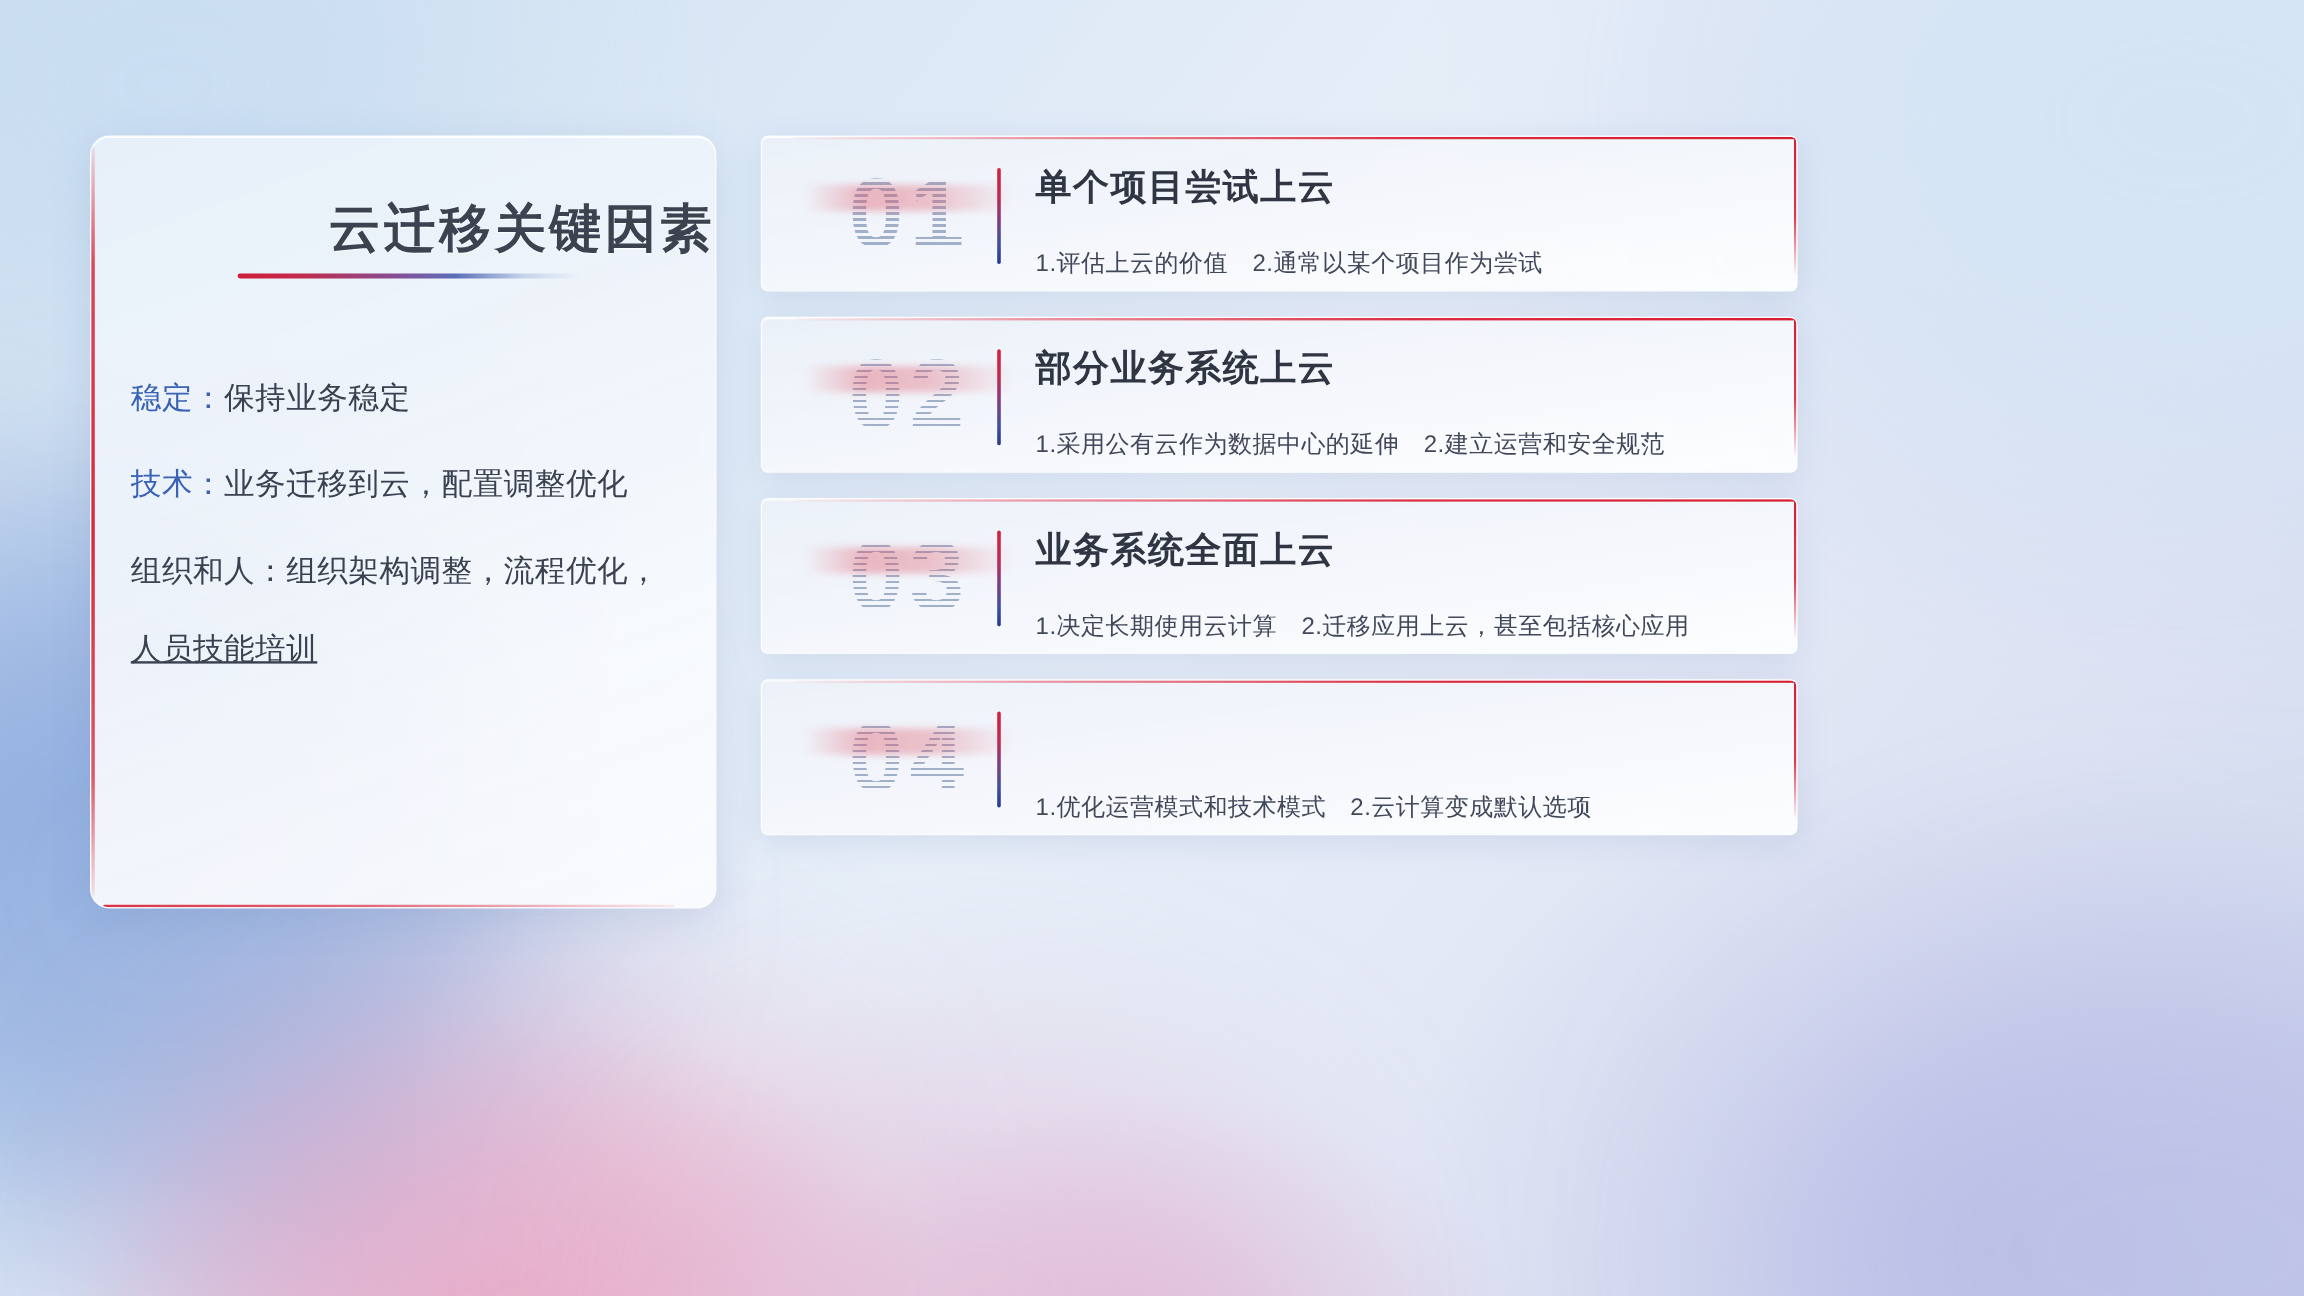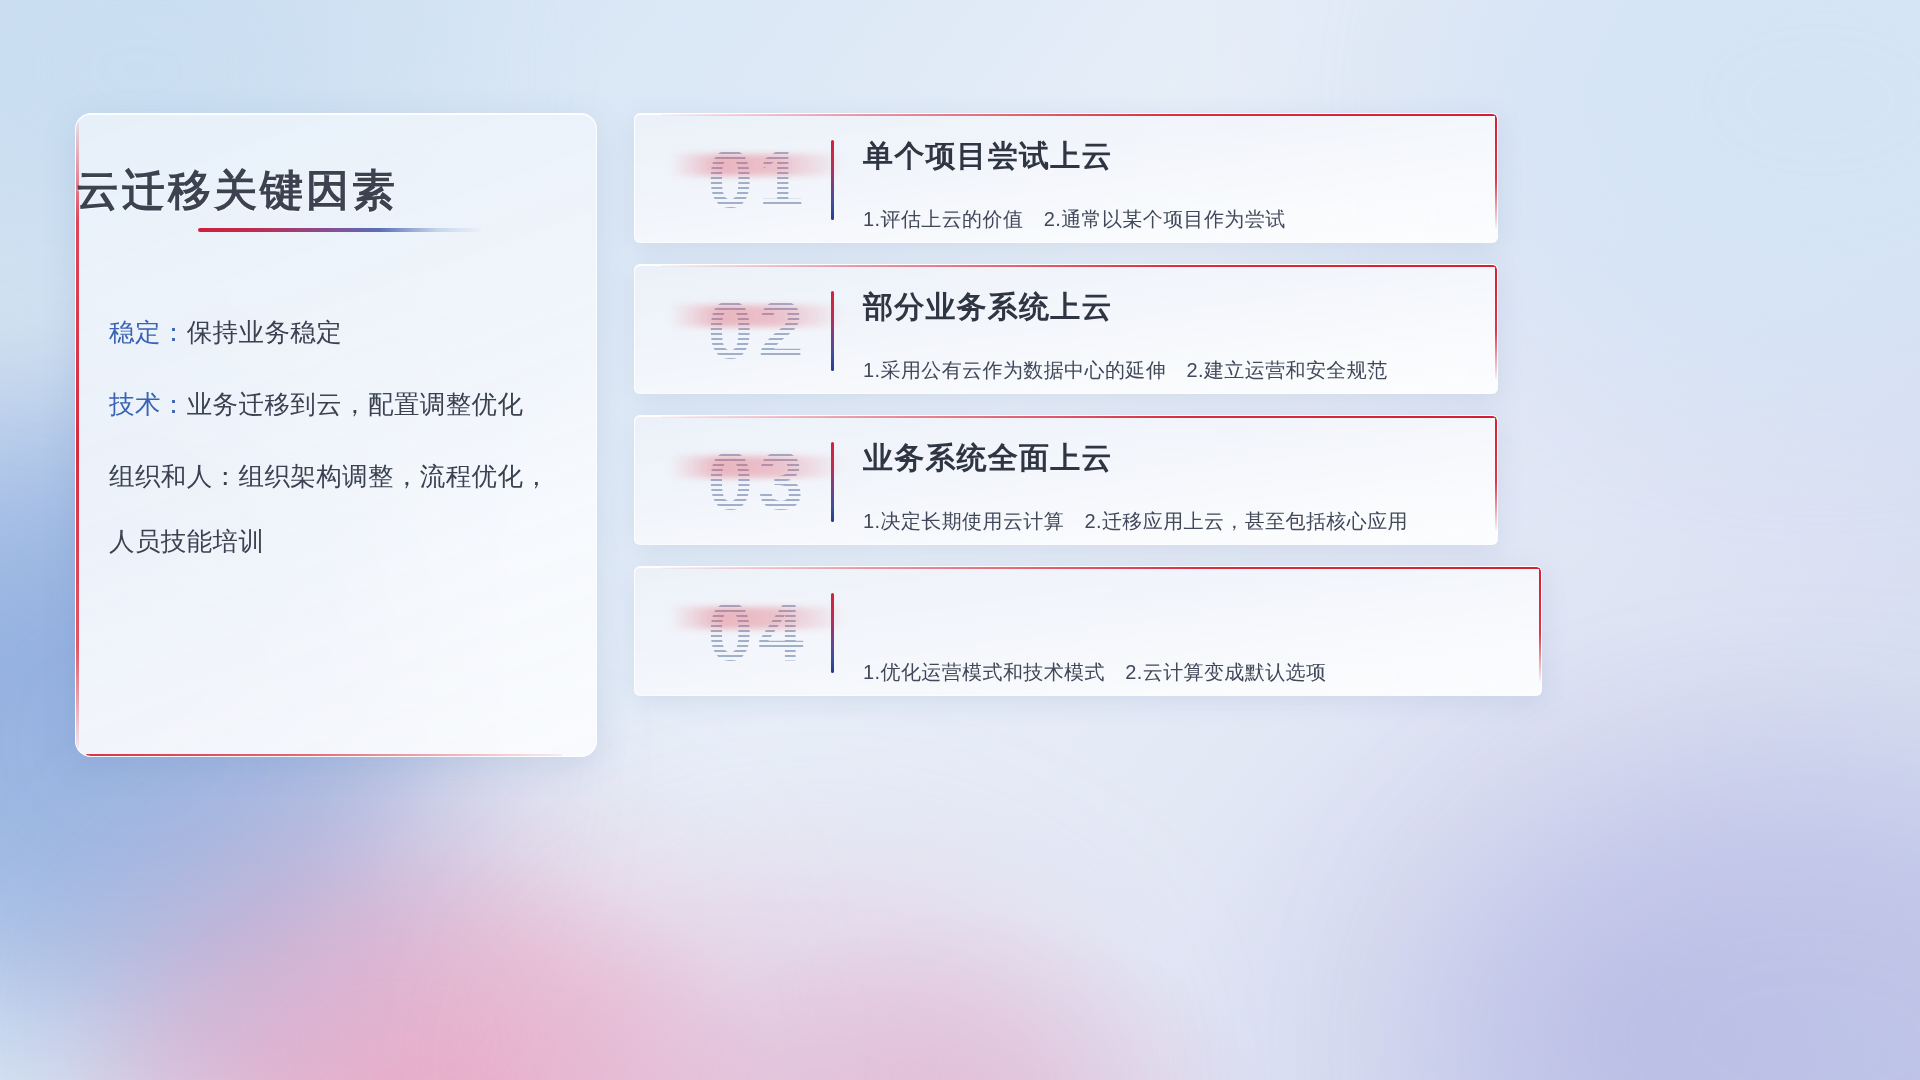--- a/index.html
+++ b/index.html
@@ -53,21 +53,21 @@
   }
   #left-panel .edge-bottom {
     position: absolute; left: 10px; right: 34px; bottom: 0; height: 2.2px;
     border-radius: 3px;
     background: linear-gradient(90deg, rgba(216,34,54,0.92) 0%, rgba(219,48,68,0.72) 46%, rgba(226,100,120,0.10) 100%);
   }
 
   #panel-title {
     position: absolute;
     left: 0; right: 0; top: 48px;
-    text-align: left;
+    text-align: right;
     font-size: 43px;
     font-weight: 700;
     letter-spacing: 3px;
     color: #3c4250;
     text-shadow: 0 1px 1px rgba(255,255,255,0.85);
   }
   #title-underline {
     position: absolute;
     left: 122px; top: 114px;
     width: 284px; height: 4px;
@@ -80,41 +80,41 @@
     left: 33px; right: 18px; top: 200px;
   }
   .p-line {
     font-size: 25.5px;
     line-height: 1.42;
     color: #3a4150;
     margin-bottom: 36px;
     white-space: nowrap;
     letter-spacing: 0.4px;
   }
-  .p-line:last-child { margin-bottom: 12px; }
+  .p-line:last-child { margin-bottom: 12px; text-decoration: underline; }
   .p-line.tight { margin-bottom: 28px; }
   .p-key { color: #3a62b5; }
   .p-key.dark { color: #3a4150; }
 
   
   #cards { position: absolute; left: 634px; top: 113px; width: 862px; }
 
   .card {
     position: relative;
     width: 862px;
     height: 128px;
     margin-bottom: 21px;
     border-radius: 6px;
     background: linear-gradient(172deg, rgba(236,241,248,0.94) 0%, rgba(243,246,251,0.93) 40%, rgba(250,251,253,0.96) 78%, rgba(252,253,254,0.97) 100%);
     border: 1px solid rgba(255,255,255,0.7);
     box-shadow: 0 6px 26px rgba(95,125,175,0.15), inset 0 1px 0 rgba(255,255,255,0.92);
     backdrop-filter: blur(5px);
     overflow: hidden;
   }
-  .card:last-child { margin-bottom: 0; padding-left: 44px; }
+  .card:last-child { margin-bottom: 0; }
 
   .card .edge-top {
     position: absolute; left: 26px; right: 0; top: 0; height: 2.2px;
     background: linear-gradient(90deg, rgba(226,110,128,0.05) 0%, rgba(222,70,92,0.55) 24%, rgba(216,34,54,0.95) 62%, rgba(214,30,50,1) 100%);
   }
   .card .edge-right {
     position: absolute; right: 0; top: 0; bottom: 14px; width: 2.2px;
     background: linear-gradient(180deg, rgba(214,30,50,1) 0%, rgba(217,38,58,0.92) 58%, rgba(226,100,120,0.08) 100%);
   }
 

